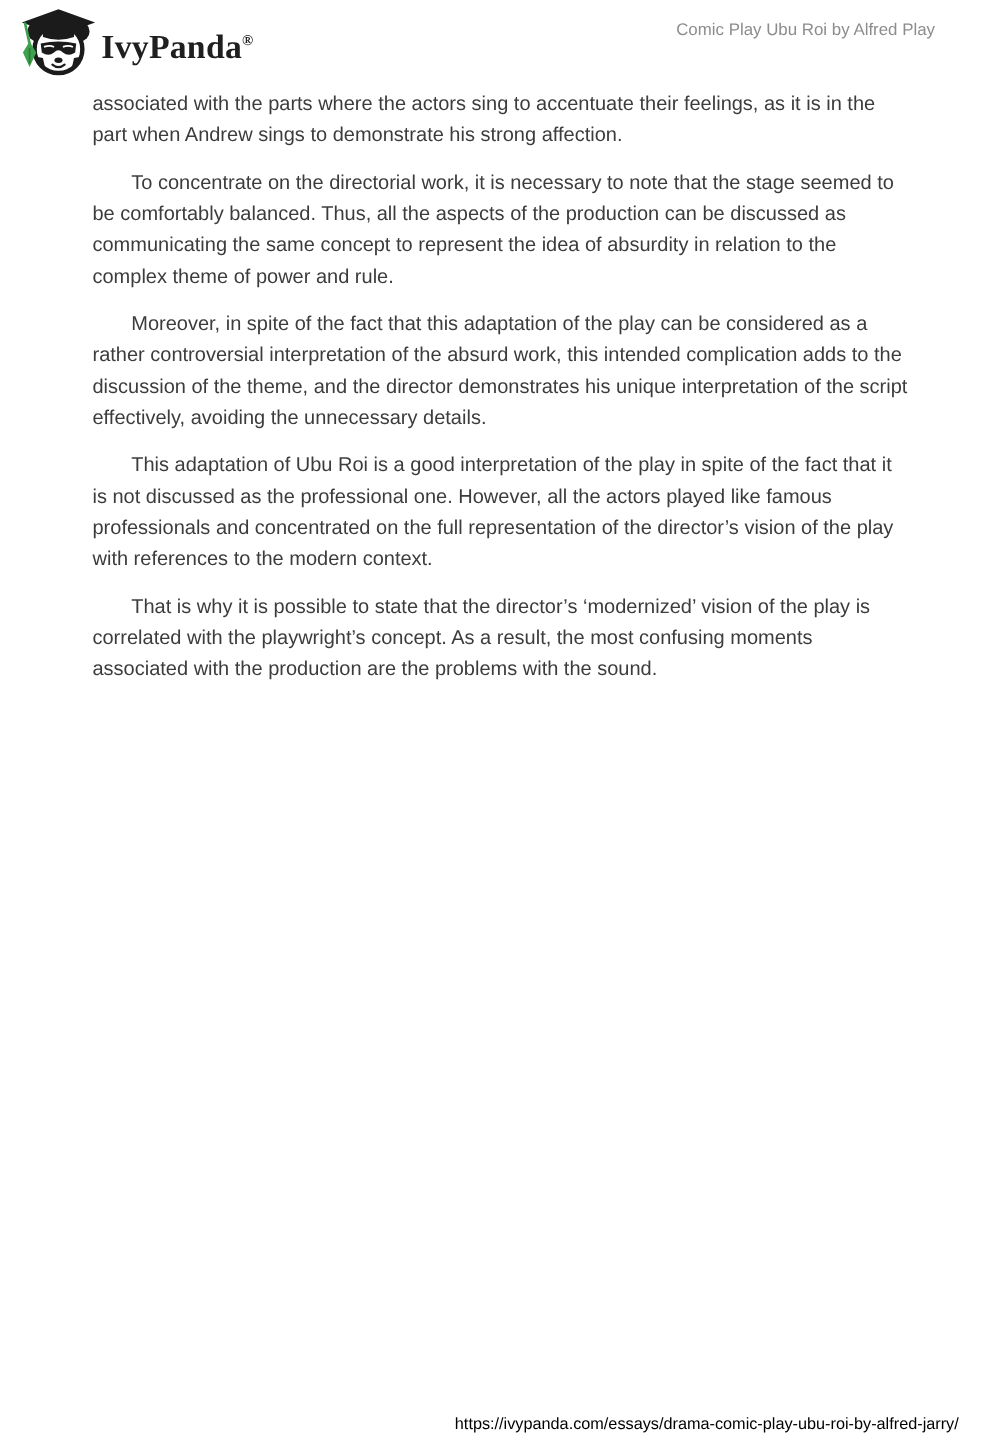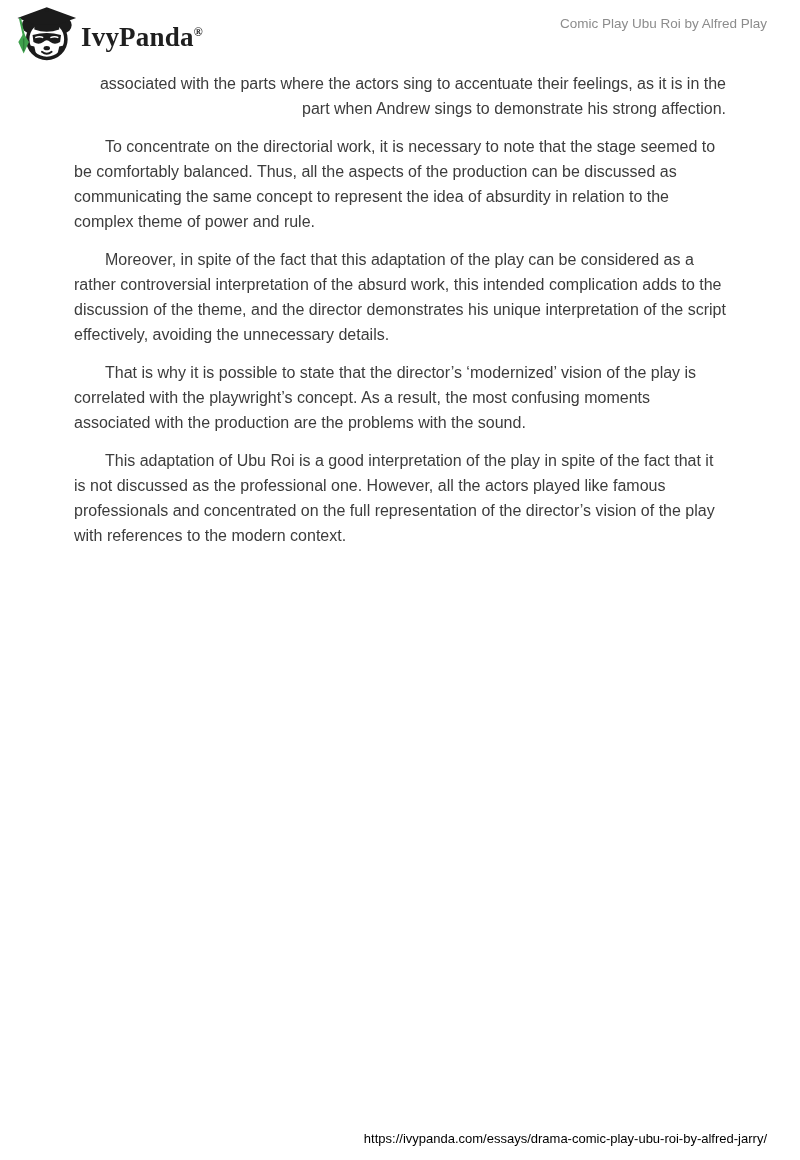--- a/index.html
+++ b/index.html
@@ -11,21 +11,21 @@
     overflow: hidden;
   }
 
   
   .page-header {
     position: absolute;
     top: 0; left: 0; right: 0;
     height: 62px;
     display: flex;
     align-items: flex-start;
-    padding: 6px 33px 0 13px;
+    padding: 6px 52px 0 13px;
   }
   .brand {
     display: flex;
     align-items: center;
   }
   .brand-logo {
     width: 64px;
     height: 56px;
     flex: 0 0 auto;
   }
@@ -60,21 +60,21 @@
     width: 652px;
   }
   .doc-body p {
     font-size: 16px;
     line-height: 25px;
     color: #3c3c3c;
     text-indent: 31px;
     margin: 0 0 13px 0;
     text-align: left;
   }
-  .doc-body p.no-indent { text-indent: 0; text-align: right; }
+  .doc-body p.no-indent { text-indent: 0; }
 
   
   .page-footer {
     position: absolute;
     right: 33px;
     bottom: 14px;
     font-size: 13px;
     color: #000000;
     white-space: nowrap;
   }
@@ -111,19 +111,19 @@
     </svg>
     <div class="brand-name"><span>IvyPanda</span><sup>®</sup></div>
   </div>
   <div class="doc-title">Comic Play Ubu Roi by Alfred Play</div>
 </header>
 
 <main class="doc-body">
   <p class="no-indent">associated with the parts where the actors sing to accentuate their feelings, as it is in the part when Andrew sings to demonstrate his strong affection.</p>
   <p>To concentrate on the directorial work, it is necessary to note that the stage seemed to be comfortably balanced. Thus, all the aspects of the production can be discussed as communicating the same concept to represent the idea of absurdity in relation to the complex theme of power and rule.</p>
   <p>Moreover, in spite of the fact that this adaptation of the play can be considered as a rather controversial interpretation of the absurd work, this intended complication adds to the discussion of the theme, and the director demonstrates his unique interpretation of the script effectively, avoiding the unnecessary details.</p>
+  <p>This adaptation of Ubu Roi is a good interpretation of the play in spite of the fact that it is not discussed as the professional one. However, all the actors played like famous professionals and concentrated on the full representation of the director’s vision of the play with references to the modern context.</p>
   <p>That is why it is possible to state that the director’s ‘modernized’ vision of the play is correlated with the playwright’s concept. As a result, the most confusing moments associated with the production are the problems with the sound.</p>
-  <p>This adaptation of Ubu Roi is a good interpretation of the play in spite of the fact that it is not discussed as the professional one. However, all the actors played like famous professionals and concentrated on the full representation of the director’s vision of the play with references to the modern context.</p>
 </main>
 
 <footer class="page-footer">
   <span>https://ivypanda.com/essays/drama-comic-play-ubu-roi-by-alfred-jarry/</span>
 </footer>
 
 </body></html>

